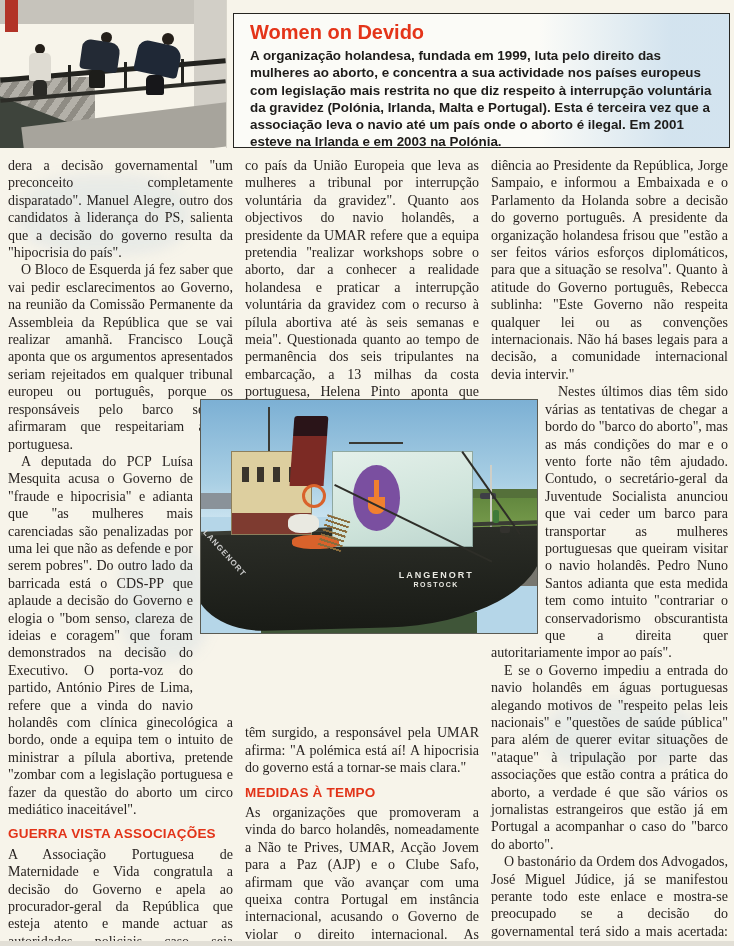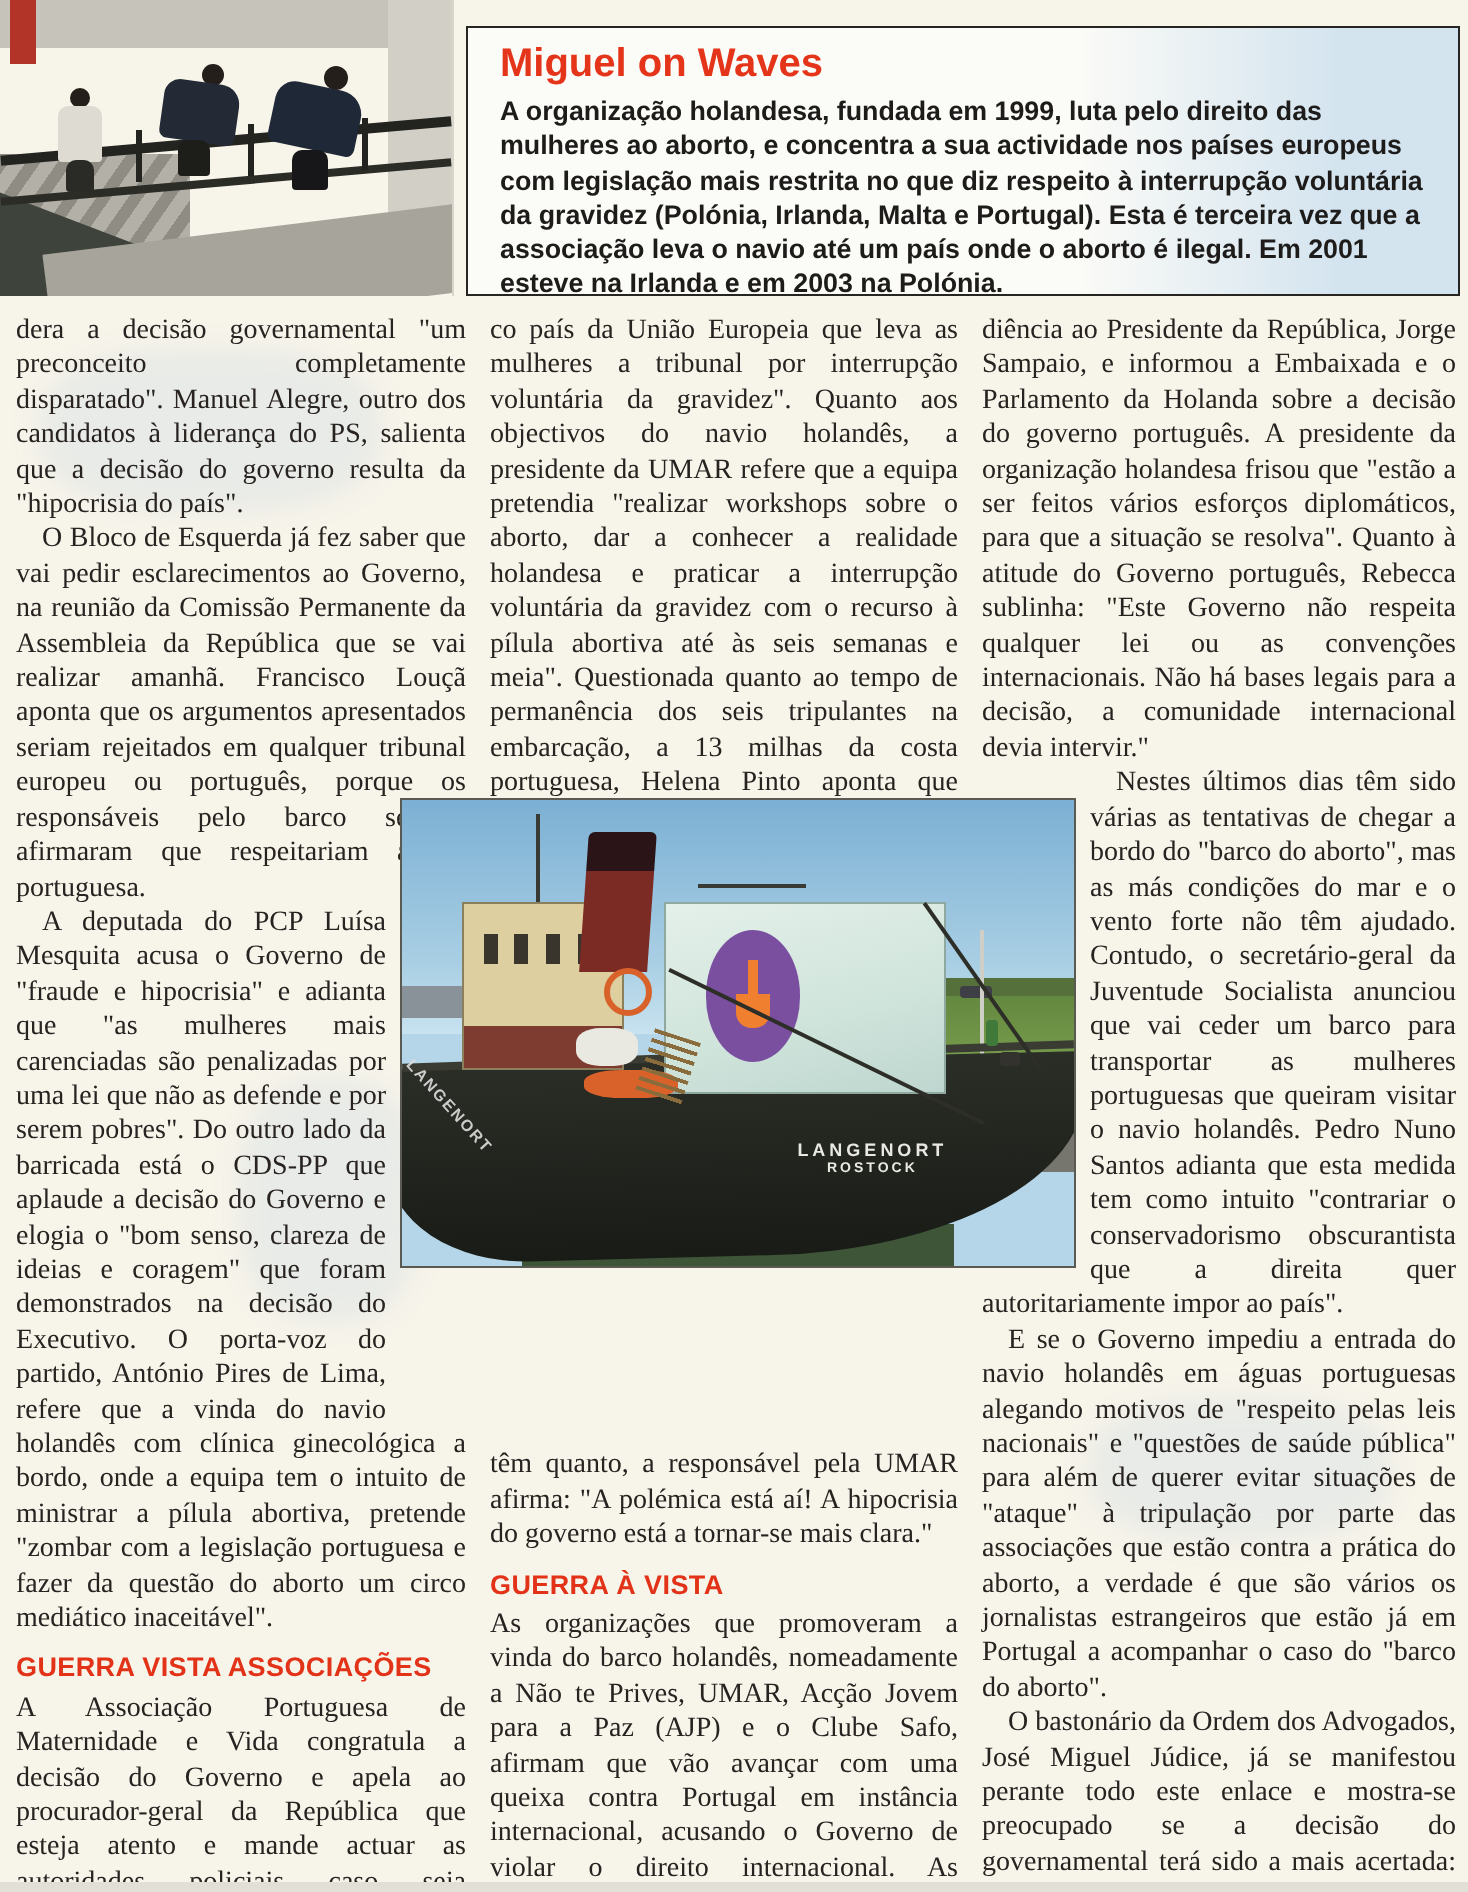--- a/index.html
+++ b/index.html
@@ -134,37 +134,37 @@
   </div>
   <div class="fig" style="left:60%;top:22%;width:44px;height:62px;">
     <div class="head" style="left:26px;top:0;width:12px;height:12px;"></div>
     <div class="body" style="left:0;top:10px;width:44px;height:32px;background:#1f2836;border-radius:10px 12px 4px 4px;transform:rotate(12deg);"></div>
     <div class="body" style="left:10px;top:42px;width:18px;height:20px;background:#17171a;"></div>
   </div>
 </div>
 
 <div id="info-box" class="abs">
   <div class="blue-tint"></div>
-  <h1>Miguel on Waves</h1>
+  <h1>Women on Devido</h1>
   <p>A organização holandesa, fundada em 1999, luta pelo direito das mulheres ao aborto, e concentra a sua actividade nos países europeus com legislação mais restrita no que diz respeito à interrupção voluntária da gravidez (Polónia, Irlanda, Malta e Portugal). Esta é terceira vez que a associação leva o navio até um país onde o aborto é ilegal. Em 2001 esteve na Irlanda e em 2003 na Polónia.</p>
 </div>
 
 <div id="col1" class="col">
   <p class="para">dera a decisão governamental "um preconceito completamente disparatado". Manuel Alegre, outro dos candidatos à liderança do PS, salienta que a decisão do governo resulta da "hipocrisia do país".</p>
   <p class="para indent">O Bloco de Esquerda já fez saber que vai pedir esclarecimentos ao Governo, na reunião da Comissão Permanente da Assembleia da República que se vai realizar amanhã. Francisco Louçã aponta que os argumentos apresentados seriam rejeitados em qualquer tribunal europeu ou português, porque os responsáveis pelo barco sempre afirmaram que respeitariam a lei portuguesa.</p>
   <p class="para indent"><span class="wrap-spacer-right"></span><span>A deputada do PCP Luísa Mesquita acusa o Governo de "fraude e hipocrisia" e adianta que "as mulheres mais carenciadas são penalizadas por uma lei que não as defende e por serem pobres". Do outro lado da barricada está o CDS-PP que aplaude a decisão do Governo e elogia o "bom senso, clareza de ideias e coragem" que foram demonstrados na decisão do Executivo. O porta-voz do partido, António Pires de Lima, refere que a vinda do navio holandês com clínica ginecológica a bordo, onde a equipa tem o intuito de ministrar a pílula abortiva, pretende "zombar com a legislação portuguesa e fazer da questão do aborto um circo mediático inaceitável".</span></p>
   <div class="sec-header">GUERRA VISTA ASSOCIAÇÕES</div>
   <p class="para">A Associação Portuguesa de Maternidade e Vida congratula a decisão do Governo e apela ao procurador-geral da República que esteja atento e mande actuar as autoridades policiais caso seja necessário. Por outro lado, a presidente da União de Mulheres Alternativa e Resposta (UMAR), uma das entidades responsáveis pela vinda do "barco do aborto" a Portugal, salienta à TEMPO que a tomada de posição do Governo só veio confirmar "a necessidade de mudar a lei e o facto de termos um governo prepotente a arrogante". Helena Pinto diz que nada justifica a decisão do Governo, visto que "somos o úni-</p>
 </div>
 
 <div id="col2" class="col">
   <p class="para">co país da União Europeia que leva as mulheres a tribunal por interrupção voluntária da gravidez". Quanto aos objectivos do navio holandês, a presidente da UMAR refere que a equipa pretendia "realizar workshops sobre o aborto, dar a conhecer a realidade holandesa e praticar a interrupção voluntária da gravidez com o recurso à pílula abortiva até às seis semanas e meia". Questionada quanto ao tempo de permanência dos seis tripulantes na embarcação, a 13 milhas da costa portuguesa, Helena Pinto aponta que "vão manter-se nestas condições enquanto for possível até porque estão a deparar-se com falta de mantimentos". Devido aos protestos que</p>
   <div class="photo-gap"></div>
-  <p class="para">têm quanto, a responsável pela UMAR afirma: "A polémica está aí! A hipocrisia do governo está a tornar-se mais clara."</p>
-  <div class="sec-header">GUERRA À VISTA</div>
+  <p class="para">têm surgido, a responsável pela UMAR afirma: "A polémica está aí! A hipocrisia do governo está a tornar-se mais clara."</p>
+  <div class="sec-header">MEDIDAS À TEMPO</div>
   <p class="para">As organizações que promoveram a vinda do barco holandês, nomeadamente a Não te Prives, UMAR, Acção Jovem para a Paz (AJP) e o Clube Safo, afirmam que vão avançar com uma queixa contra Portugal em instância internacional, acusando o Governo de violar o direito internacional. As associações promotoras estão a reunir todos os esforços para que o navio venha a atracar no porto da Figueira da Foz. Cristina Santos, responsável da Não te Prives diz que "estão a ser feitas todas as diligências legais nesse sentido".</p>
 
 </div>
 
 <div id="col3" class="col">
   <p class="para">diência ao Presidente da República, Jorge Sampaio, e informou a Embaixada e o Parlamento da Holanda sobre a decisão do governo português. A presidente da organização holandesa frisou que "estão a ser feitos vários esforços diplomáticos, para que a situação se resolva". Quanto à atitude do Governo português, Rebecca sublinha: "Este Governo não respeita qualquer lei ou as convenções internacionais. Não há bases legais para a decisão, a comunidade internacional devia intervir."</p>
   <p class="para indent"><span class="wrap-spacer-left"></span><span>Nestes últimos dias têm sido várias as tentativas de chegar a bordo do "barco do aborto", mas as más condições do mar e o vento forte não têm ajudado. Contudo, o secretário-geral da Juventude Socialista anunciou que vai ceder um barco para transportar as mulheres portuguesas que queiram visitar o navio holandês. Pedro Nuno Santos adianta que esta medida tem como intuito "contrariar o conservadorismo obscurantista que a direita quer autoritariamente impor ao país".</span></p>
   <p class="para indent">E se o Governo impediu a entrada do navio holandês em águas portuguesas alegando motivos de "respeito pelas leis nacionais" e "questões de saúde pública" para além de querer evitar situações de "ataque" à tripulação por parte das associações que estão contra a prática do aborto, a verdade é que são vários os jornalistas estrangeiros que estão já em Portugal a acompanhar o caso do "barco do aborto".</p>
   <p class="para indent">O bastonário da Ordem dos Advogados, José Miguel Júdice, já se manifestou perante todo este enlace e mostra-se preocupado se a decisão do governamental terá sido a mais acertada: "Só deve ser decidida nos tribunais se se entender que foi uma decisão ilegal."</p>
 

